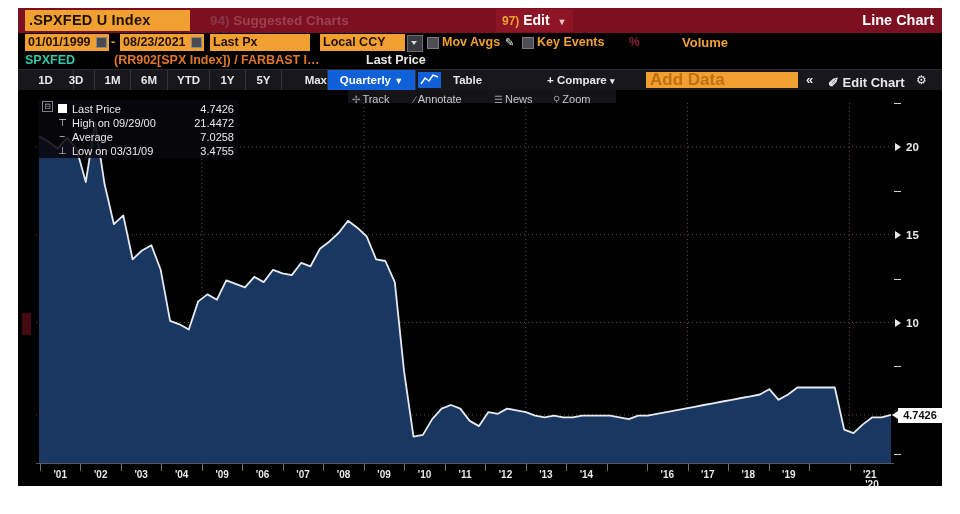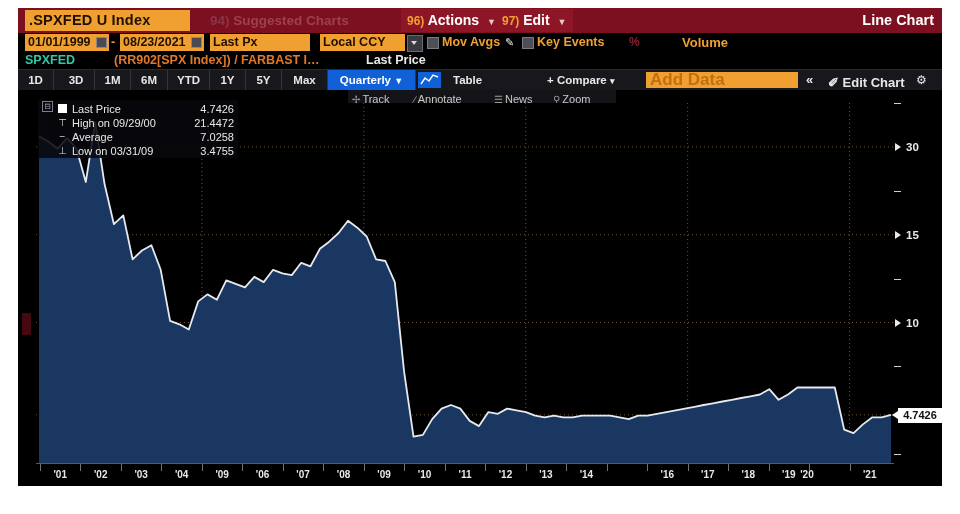--- a/index.html
+++ b/index.html
@@ -257,25 +257,20 @@
 <body>
 
 <div id="app">
 <div id="terminal">
 
   <div class="hdr1">
     <div class="ticker-field">.SPXFED U Index</div>
     <div class="suggested">
       <span class="num">94)</span>
       <span>Suggested Charts</span>
-    </div>
-    <div class="hdr-menu" id="m-actions">
-      <span class="num">96)</span>
-      <span>Actions</span>
-      <span class="car">▼</span>
     </div>
     <div class="hdr-menu" id="m-edit">
       <span class="num">97)</span>
       <span>Edit</span>
       <span class="car">▼</span>
     </div>
     <div class="line-chart-label">Line Chart</div>
   </div>
 
   <div class="hdr2">
@@ -297,28 +292,28 @@
   </div>
 
   <div class="hdr3">
     <div id="desc-code">SPXFED</div>
     <div id="desc-text">(RR902[SPX Index]) / FARBAST I…</div>
     <div id="desc-last">Last Price</div>
   </div>
 
   <div class="toolbar">
     <div id="range-buttons">
-          <div class="tb-btn" style="left: 0px; width: 36px;"><span>1D</span></div>
+          <div class="tb-btn" style="left: 0px; width: 56px;"><span>1D</span></div>
           <div class="tb-btn" style="left: 40px; width: 37px;"><span>3D</span></div>
           <div class="tb-btn" style="left: 77px; width: 36px;"><span>1M</span></div>
           <div class="tb-btn" style="left: 113px; width: 37px;"><span>6M</span></div>
           <div class="tb-btn" style="left: 150px; width: 42px;"><span>YTD</span></div>
           <div class="tb-btn" style="left: 192px; width: 36px;"><span>1Y</span></div>
           <div class="tb-btn" style="left: 228px; width: 36px;"><span>5Y</span></div>
-          <div class="tb-btn" style="left: 264px; width: 46px;"><span>Max</span></div>
+          <div class="tb-btn" style="left: 264px; width: 46px; text-align: right;"><span>Max</span></div>
         </div>
     <div class="tb-btn tb-sel" id="tb-period" style="left:310px;width:88px;">
       <span>Quarterly</span>
       <span style="font-size:9px;">▼</span>
     </div>
     <div id="tb-chartico">
       <svg width="23" height="16" viewBox="0 0 23 16">
         <polyline points="3,12 7,6 11,9 15,3 20,5" fill="none" stroke="#ffffff" stroke-width="1.4"></polyline>
       </svg>
     </div>
@@ -382,21 +377,21 @@
         <div class="lg-row" style="top: 44px;">
           <div class="lg-mark" style="left: 19px;">⊥</div>
           <div class="lg-name" style="left: 34px;">Low on 03/31/09</div>
           <div class="lg-val">3.4755</div>
         </div>
       </div>
 
   <div id="yaxis">
     <div id="price-tag" style="top: 304.837px;">4.7426</div>
   <div class="ytick-arrow" style="top: 39.9024px;"></div>
-        <div class="ytick" style="top: 37.9024px;">30</div>
+        <div class="ytick" style="top: 37.9024px;">20</div>
         <div class="ytick-arrow" style="top: 127.707px;"></div>
         <div class="ytick" style="top: 125.707px;">15</div>
         <div class="ytick-arrow" style="top: 215.512px;"></div>
         <div class="ytick" style="top: 213.512px;">10</div>
         <div class="ytick-mark" style="top: 0px;"></div>
         <div class="ytick-mark" style="top: 87.8049px;"></div>
         <div class="ytick-mark" style="top: 175.61px;"></div>
         <div class="ytick-mark" style="top: 263.415px;"></div>
         <div class="ytick-mark" style="top: 351.22px;"></div>
       </div>
@@ -433,21 +428,21 @@
         <div class="xtick" style="left: 574.905px; width: 32px; margin-top: 40px;">'15</div>
         <div class="xsep" style="left: 570.667px;"></div>
         <div class="xtick" style="left: 615.381px; width: 32px;">'16</div>
         <div class="xsep" style="left: 611.143px;"></div>
         <div class="xtick" style="left: 655.857px; width: 32px;">'17</div>
         <div class="xsep" style="left: 651.619px;"></div>
         <div class="xtick" style="left: 696.333px; width: 32px;">'18</div>
         <div class="xsep" style="left: 692.095px;"></div>
         <div class="xtick" style="left: 736.81px; width: 32px;">'19</div>
         <div class="xsep" style="left: 732.571px;"></div>
-        <div class="xtick" style="left: 755px; width: 32px;">'20</div>
+        <div class="xtick" style="left: 820px; width: 32px; margin-top: 10px;">'20</div>
         <div class="xsep" style="left: 773.048px;"></div>
         <div class="xtick" style="left: 817.762px; width: 32px;">'21</div>
         <div class="xsep" style="left: 813.524px;"></div>
       </div>
   <div id="xcorner"></div>
 
 </div>
 </div>
 
 </body></html>

